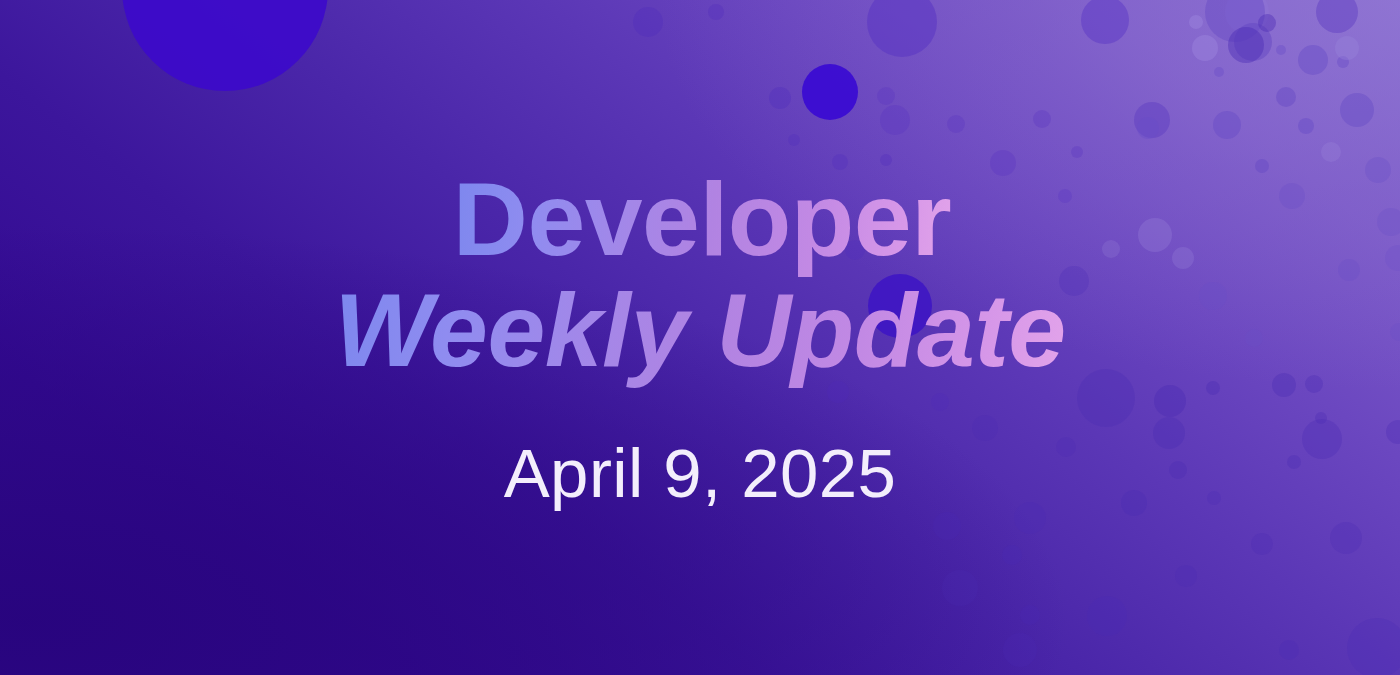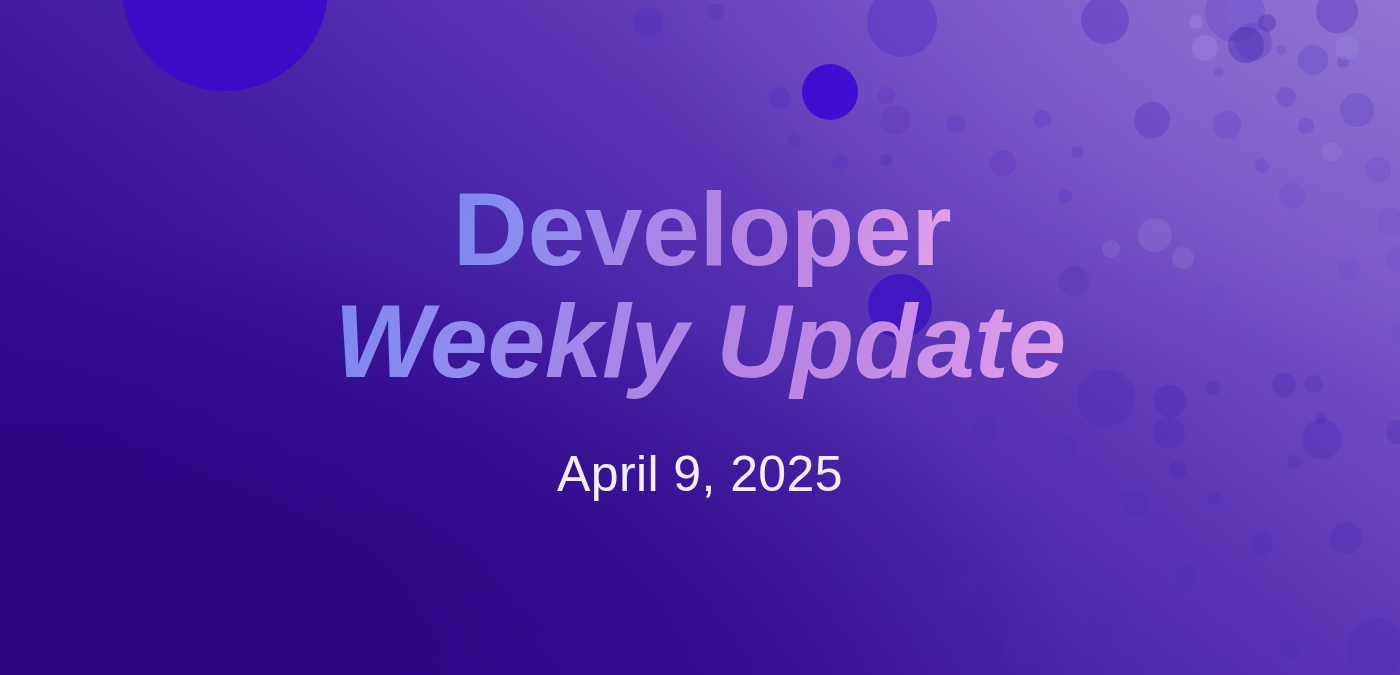--- a/index.html
+++ b/index.html
@@ -94,21 +94,21 @@
     -webkit-background-clip: text;
     background-clip: text;
     color: transparent;
     -webkit-text-fill-color: transparent;
   }
   .line1 { margin-left: 4px; }
   .line2 { margin-top: -4px; font-style: italic; }
 
   .date {
     margin-top: 46px;
-    font-size: 50px;
+    font-size: 69px;
     font-weight: 400;
     letter-spacing: 0.4px;
     color: #f3eefc;
     text-align: center;
     white-space: nowrap;
   }
 </style>
 </head>
 <body>
 

